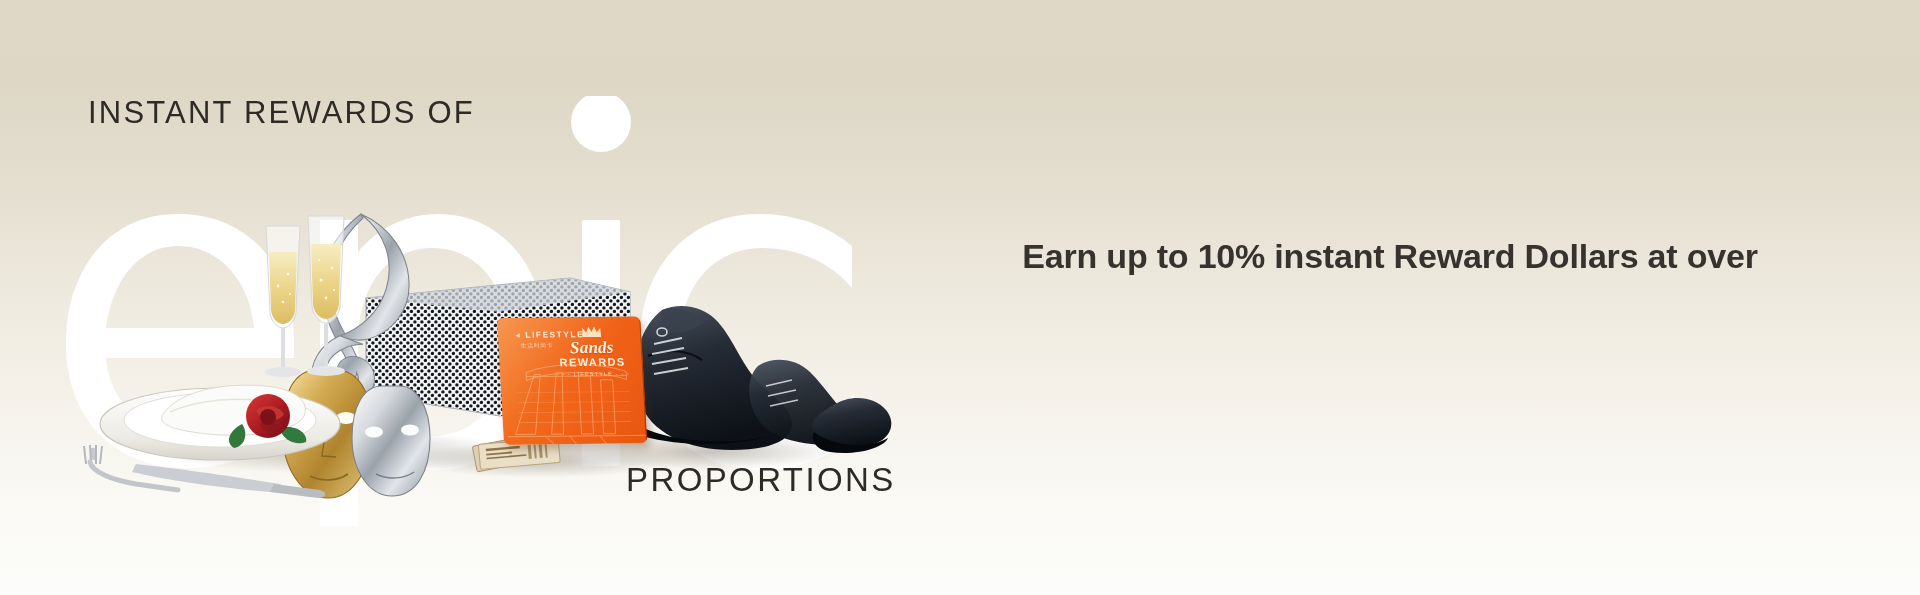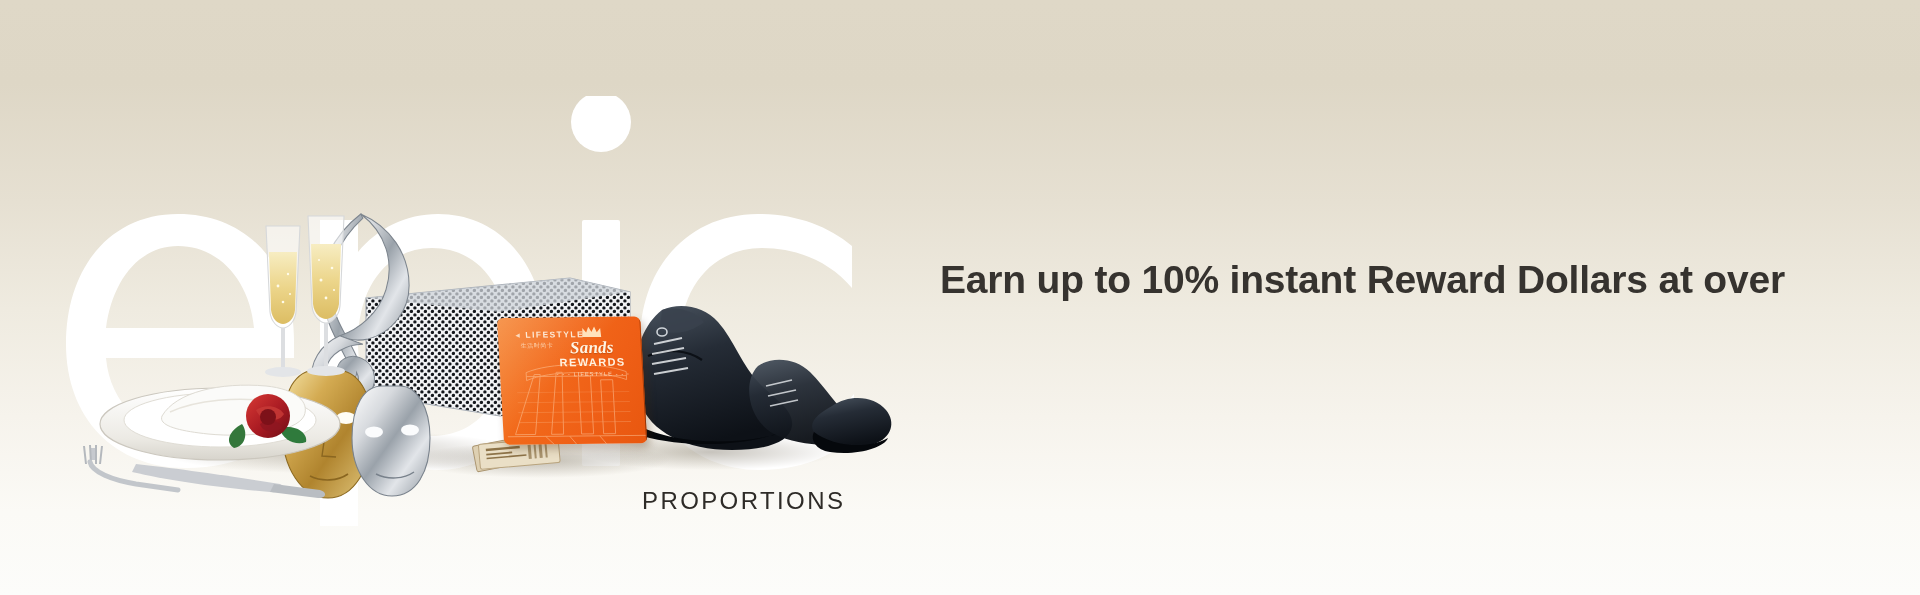--- a/index.html
+++ b/index.html
@@ -36,38 +36,37 @@
     position:absolute;
     left:88px; top:95px;
     font-size:31px;
     letter-spacing:2.2px;
     color:#2e2b27;
     font-weight:300;
     white-space:nowrap;
   }
   .proportions{
     position:absolute;
-    left:626px; top:487px;
-    font-size:24px;
+    left:626px; top:461px;
+    font-size:33px;
     letter-spacing:2.4px;
     color:#2e2b27;
     font-weight:300;
     white-space:nowrap;
-    margin-left:16px;
   }
 
   
   .copy{
     position:absolute;
-    left:940px; top:252px;
+    left:940px; top:232px;
     width:900px;
-    text-align:left;
+    text-align:center;
     color:#36332f;
     font-weight:bold;
-    font-size:39px;
+    font-size:34px;
     line-height:1.42;
     letter-spacing:-0.2px;
   }
   .copy .ln{ display:block; white-space:nowrap; }
 
   
   .cluster{
     position:absolute;
     left:70px; top:180px;
     width:830px; height:320px;
@@ -172,20 +171,21 @@
 
         <path d="M700 118 C 630 118, 582 172, 582 246 C 582 320, 630 374, 702 374
                  C 740 374, 772 362, 796 340 L 796 298
                  C 774 326, 742 340, 706 340 C 656 340, 622 302, 622 246
                  C 622 190, 656 152, 704 152 C 740 152, 772 166, 794 192
                  L 794 150 C 770 130, 738 118, 700 118 Z"></path>
       </g>
     </svg>
   </div>
 
+  <div class="headline">INSTANT REWARDS OF</div>
 
   <div class="proportions">PROPORTIONS</div>
 
   <div class="copy">
     <span class="ln">Earn up to 10% instant Reward Dollars at over</span>
   </div>
 
   <div class="cluster">
     <svg viewBox="0 0 830 320" xmlns="http://www.w3.org/2000/svg" aria-hidden="true">
       <defs>

